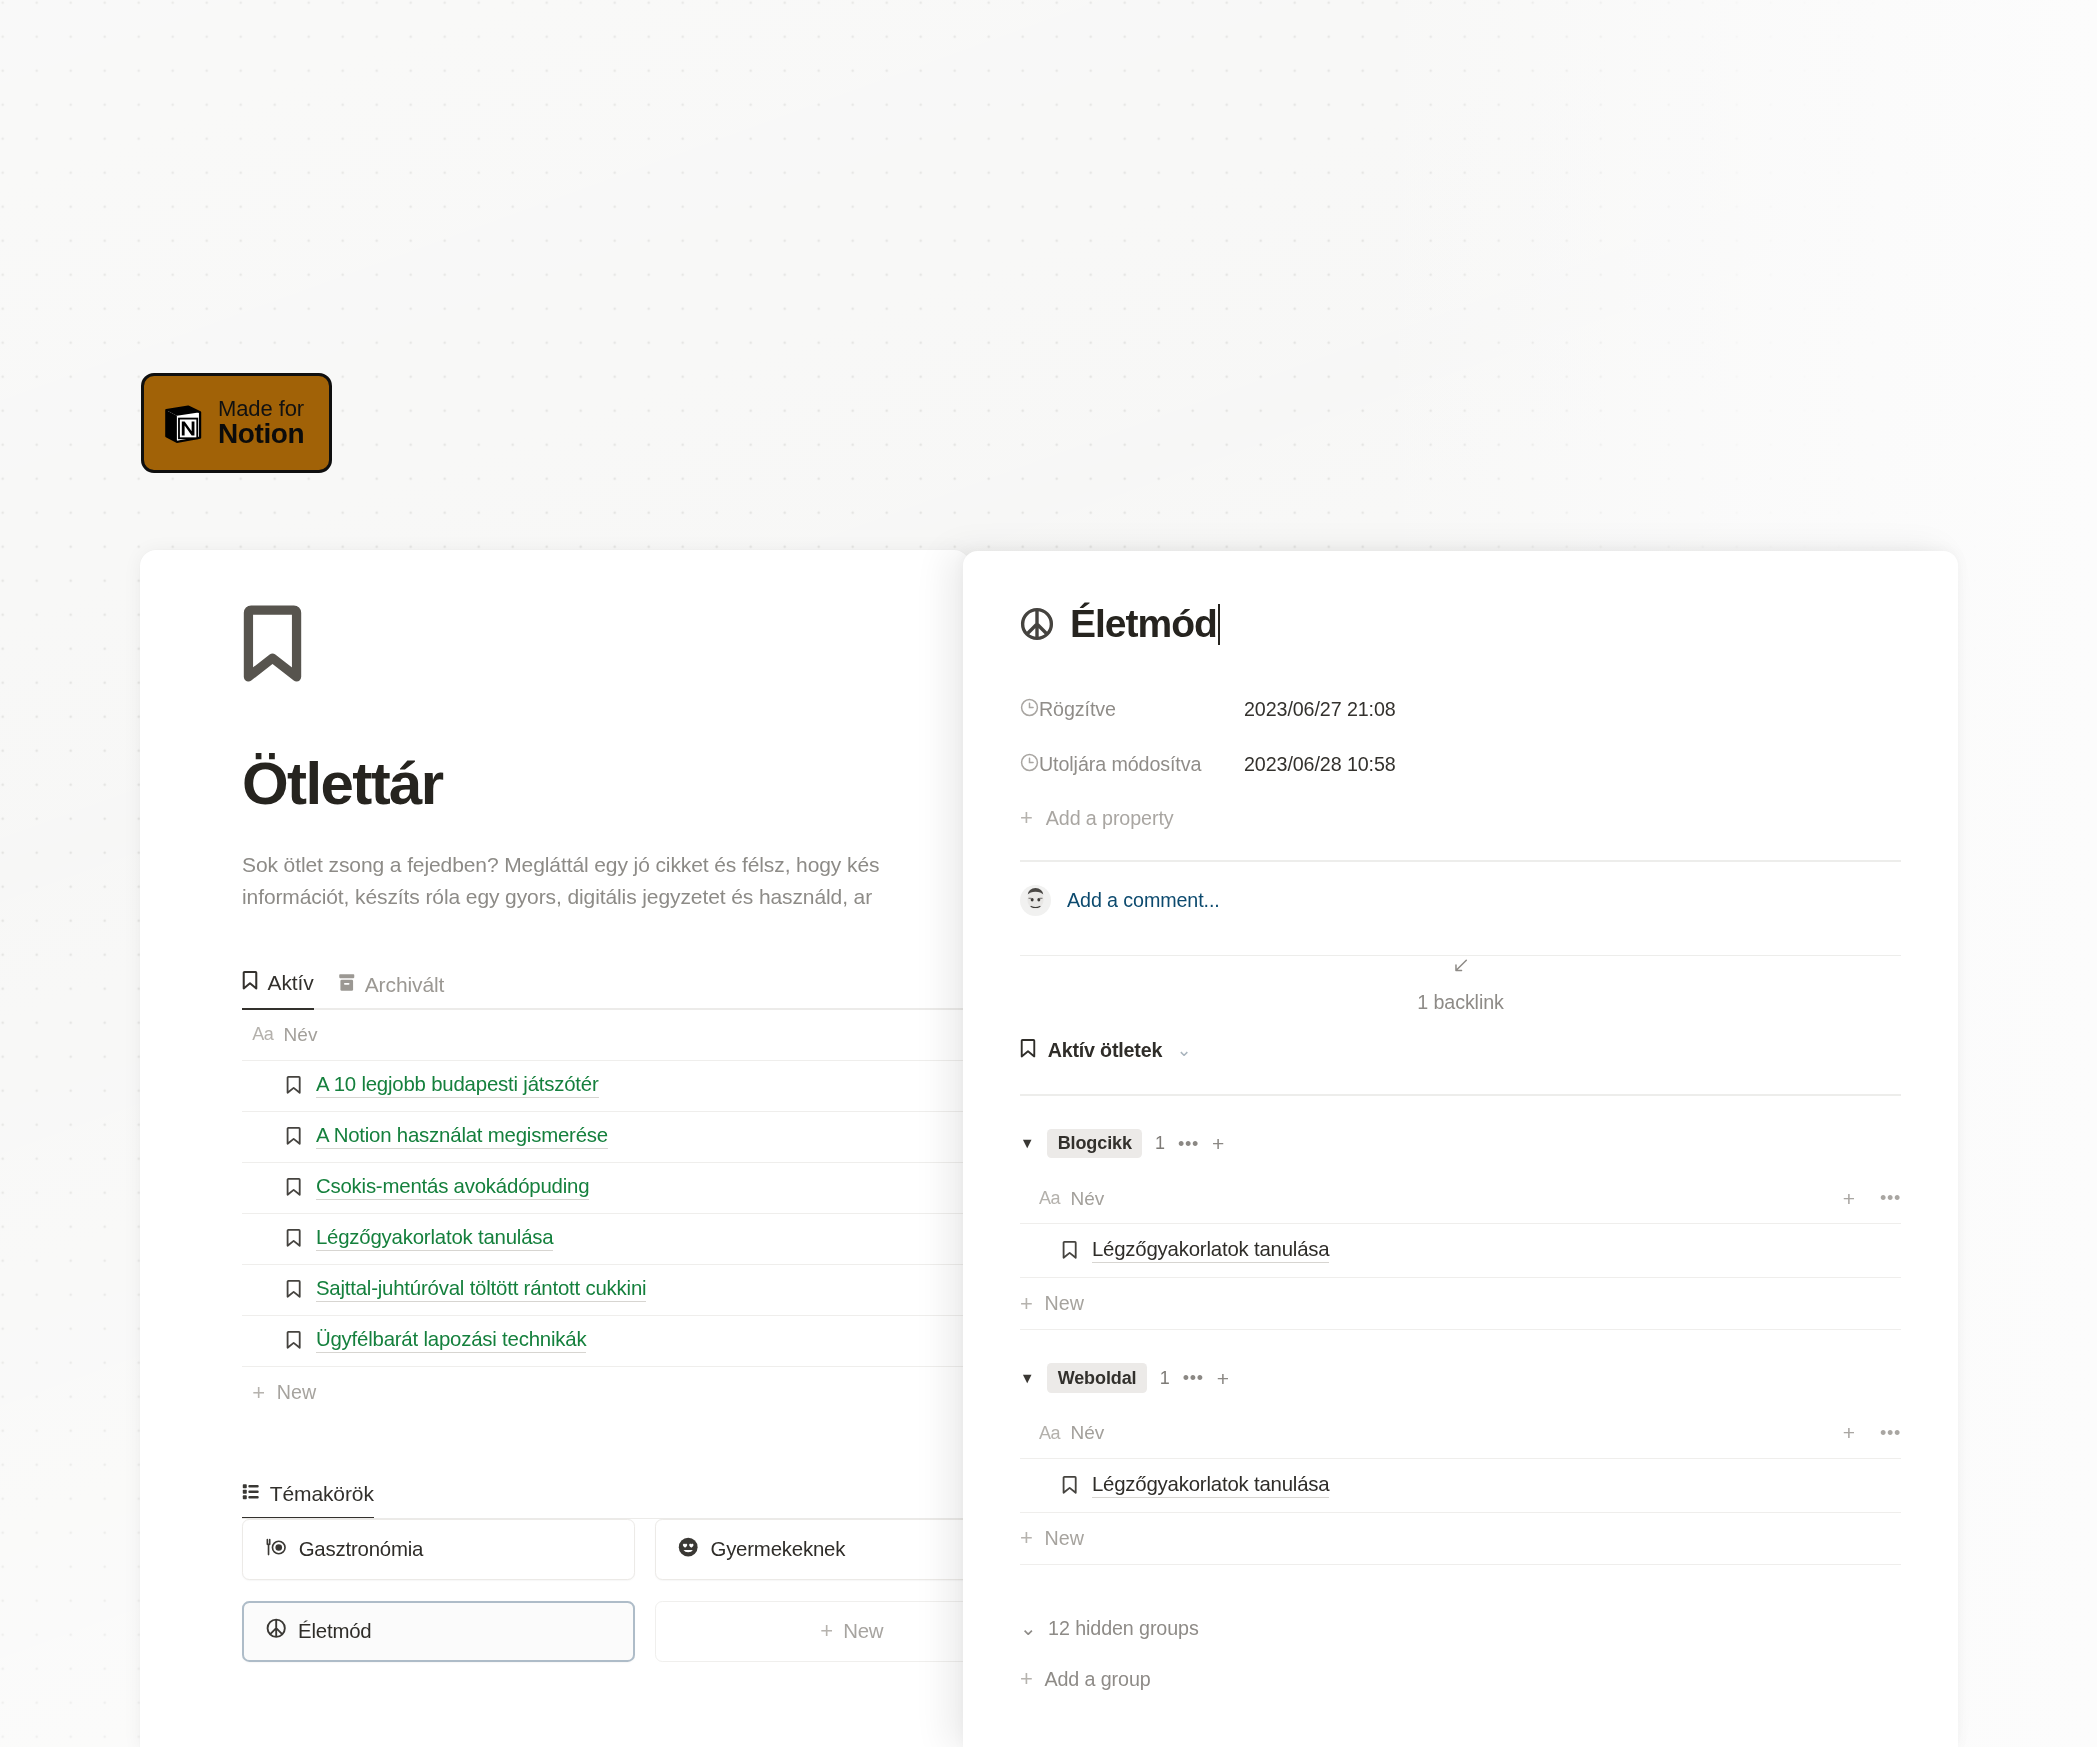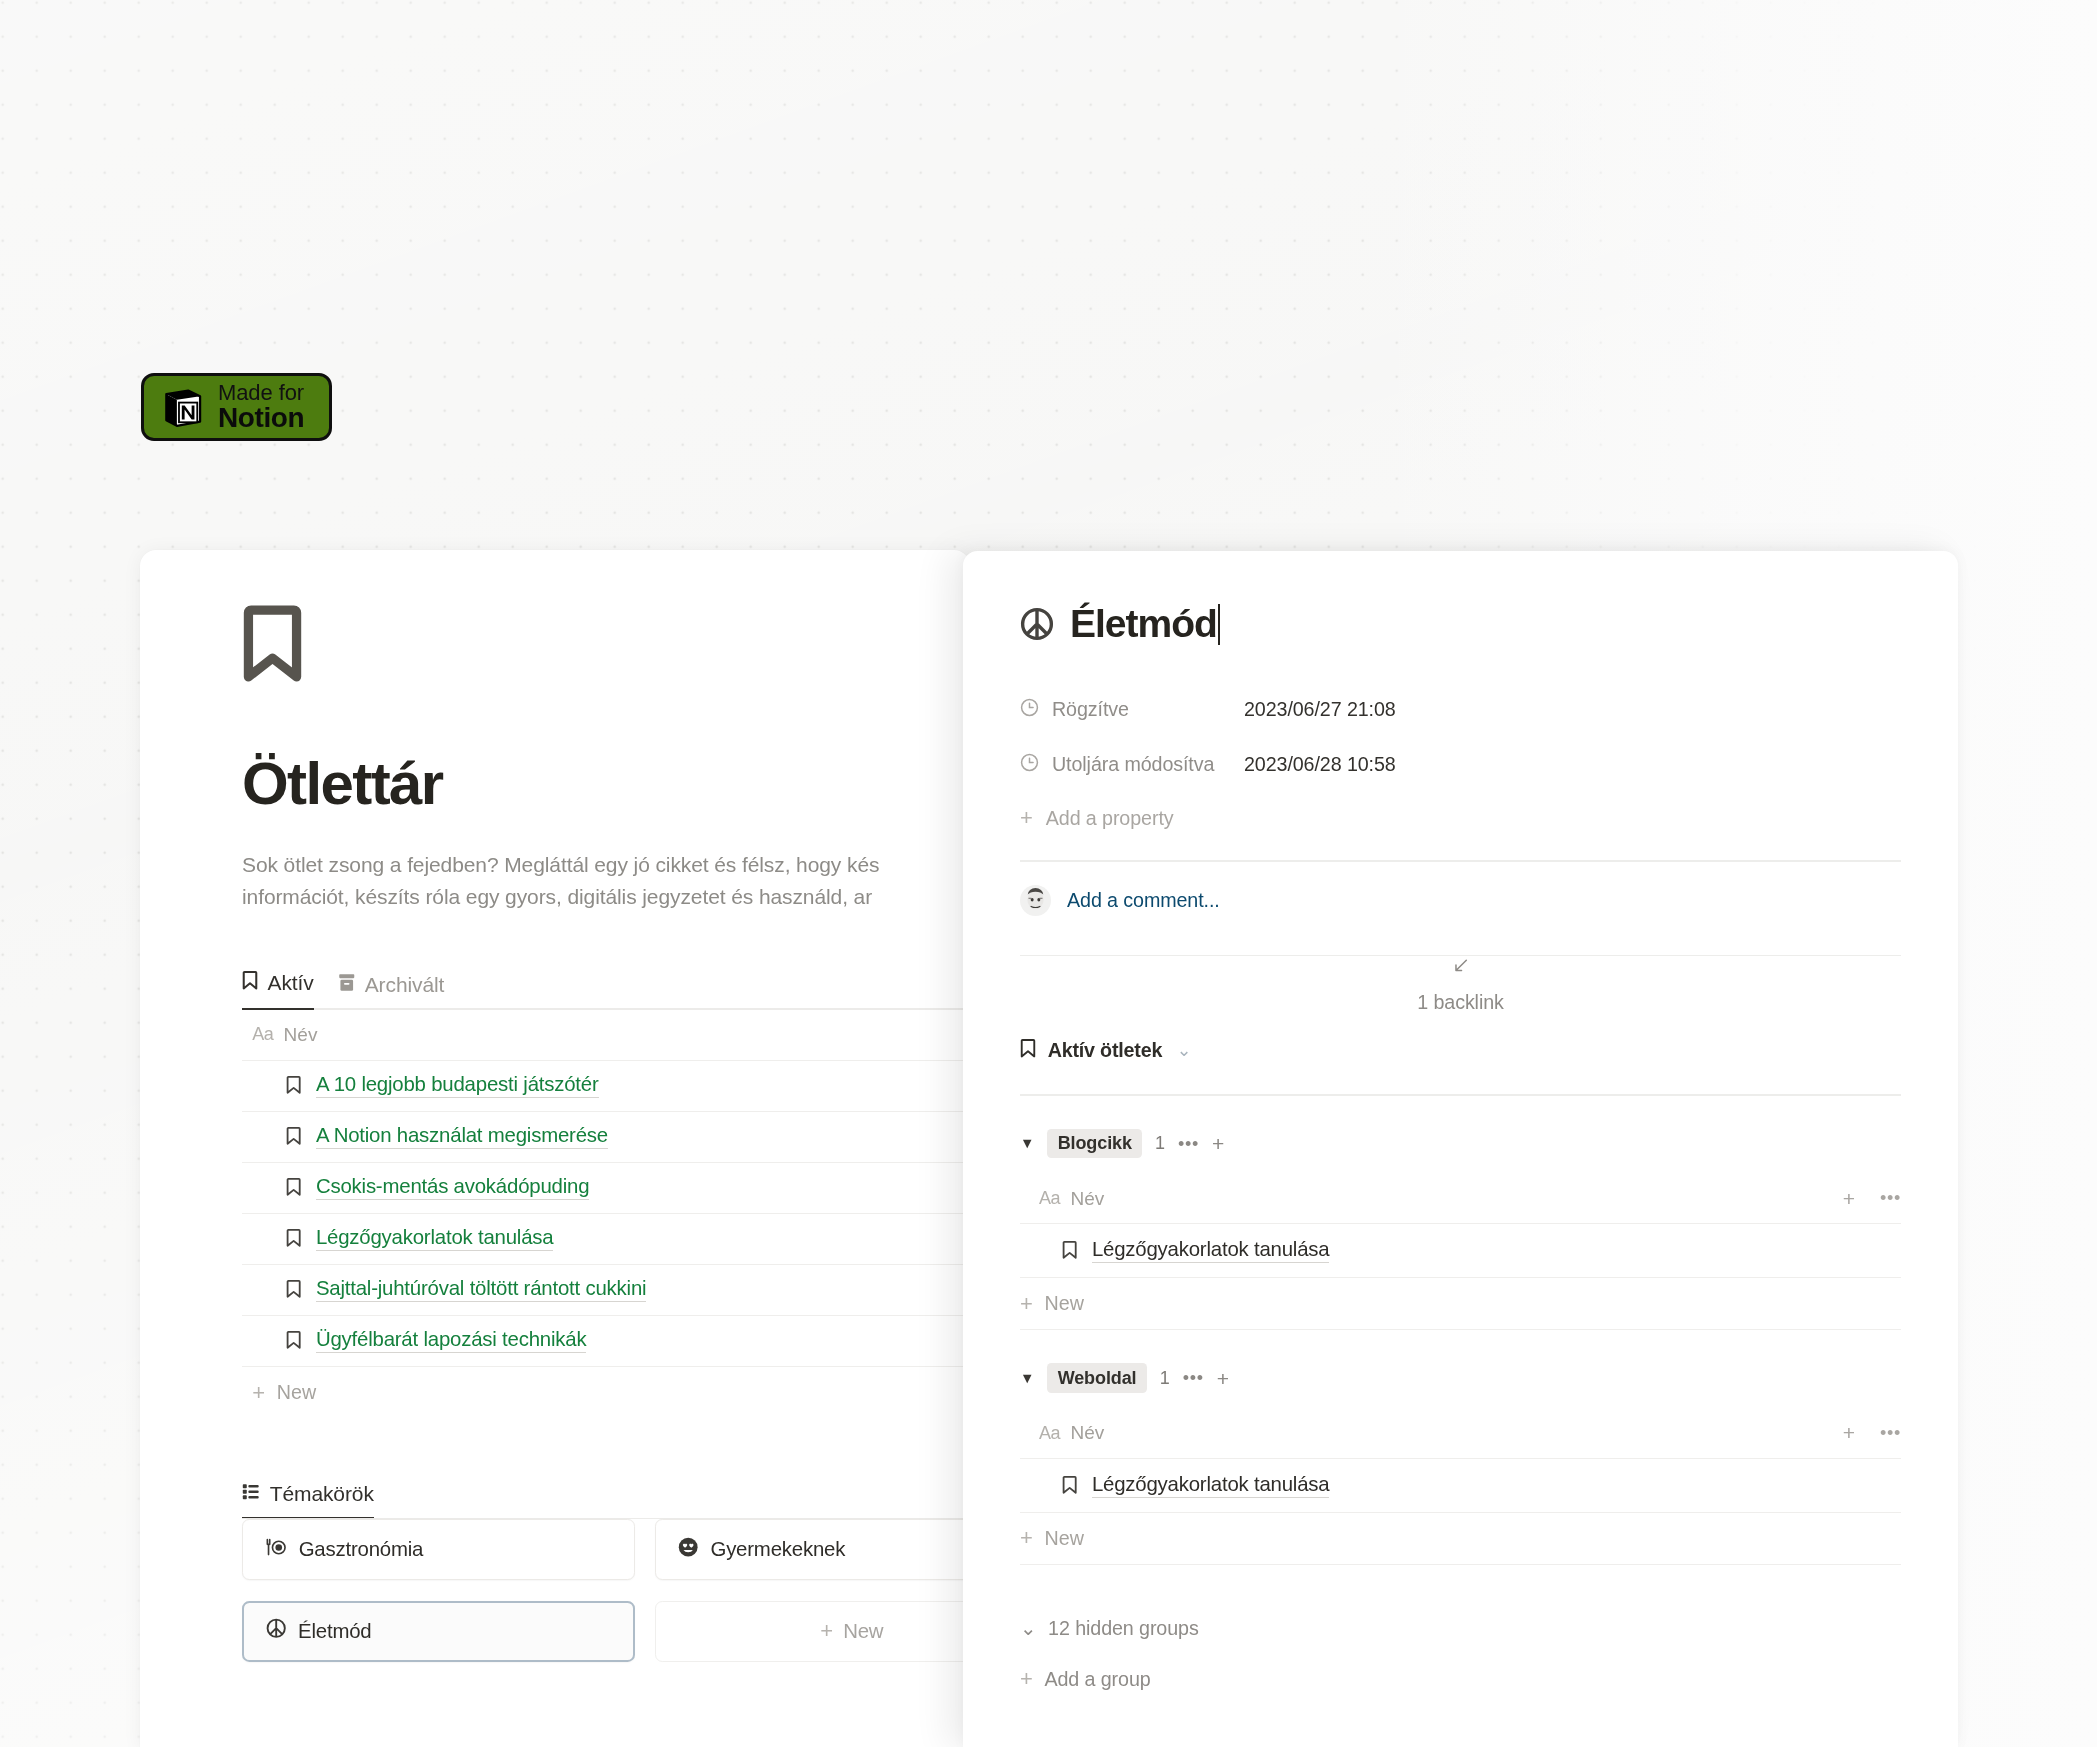--- a/index.html
+++ b/index.html
@@ -25,22 +25,22 @@
   .bg-fade-right {
     position: absolute; top:0; right:0; width: 728px; height: 100%;
     background: linear-gradient(90deg, rgba(250,250,250,0) 0%, rgba(251,251,251,0.9) 60%, rgba(252,252,252,1) 100%);
     pointer-events: none;
   }
 
   
   .notion-badge {
     position: absolute;
     left: 141px; top: 373px;
-    width: 191px; height: 68px;
-    background: #4d7c0f;
+    width: 191px; height: 100px;
+    background: #a16207;
     border: 3.6px solid #0f0f0f;
     border-radius: 13px;
     display: flex; align-items: center;
     padding: 0 16px;
     gap: 13px;
     z-index: 5;
   }
   .notion-logo { width: 45px; height: 45px; flex: 0 0 45px; }
   .badge-text { display: flex; flex-direction: column; line-height: 1.02; }
   .badge-made { font-size: 22px; color: #111; letter-spacing: -0.1px; }
@@ -185,21 +185,21 @@
   .caret {
     display: inline-block; width: 2.2px; height: 41px;
     background: #26241f; vertical-align: -8px; margin-left: 0.7px;
   }
 
   .prop-row {
     display: flex; align-items: center;
     height: 55px; gap: 13px;
   }
   .prop-label {
-    display: flex; align-items: center; gap: 13px;
+    display: flex; align-items: center; gap: 0;
     width: 211px; flex: 0 0 211px;
     font-size: 19.7px; color: #908d89; letter-spacing: -0.1px;
   }
   .prop-value { font-size: 19.7px; color: #33312d; letter-spacing: -0.1px; }
   .props-top { margin-top: 36px; }
 
   .add-prop {
     display: flex; align-items: center; gap: 13px;
     height: 52px;
     font-size: 19.7px; color: #a9a6a2; letter-spacing: -0.1px;

